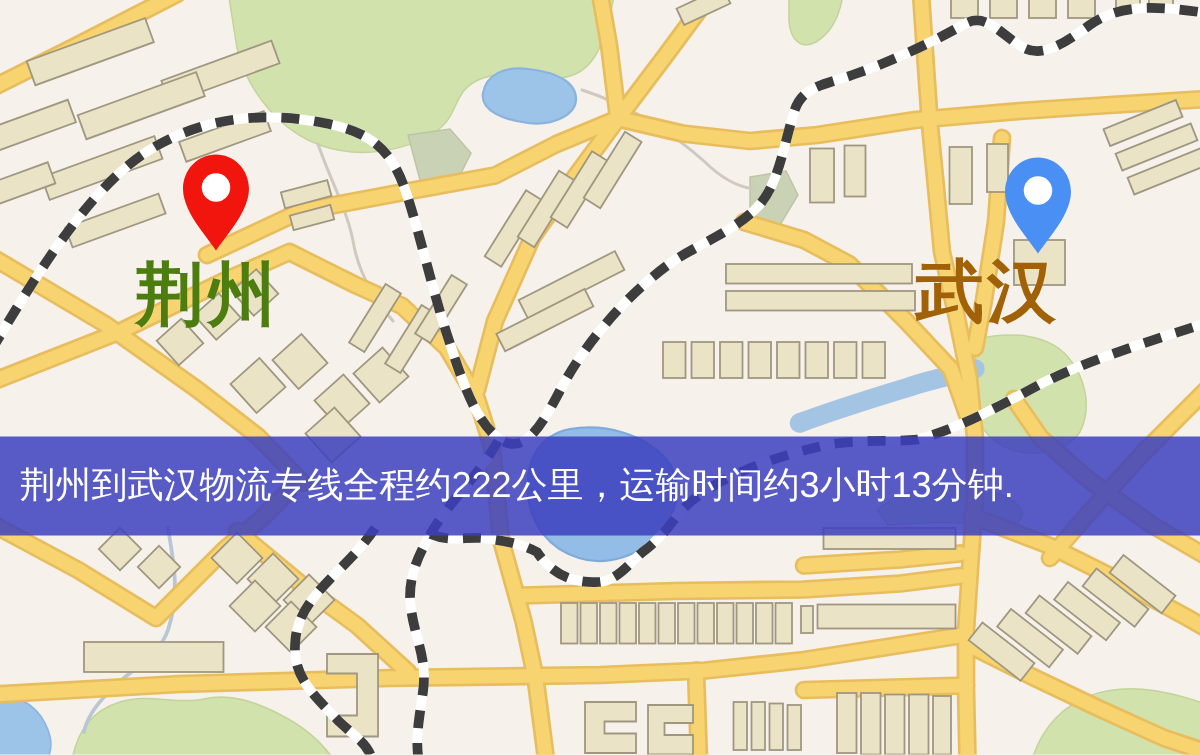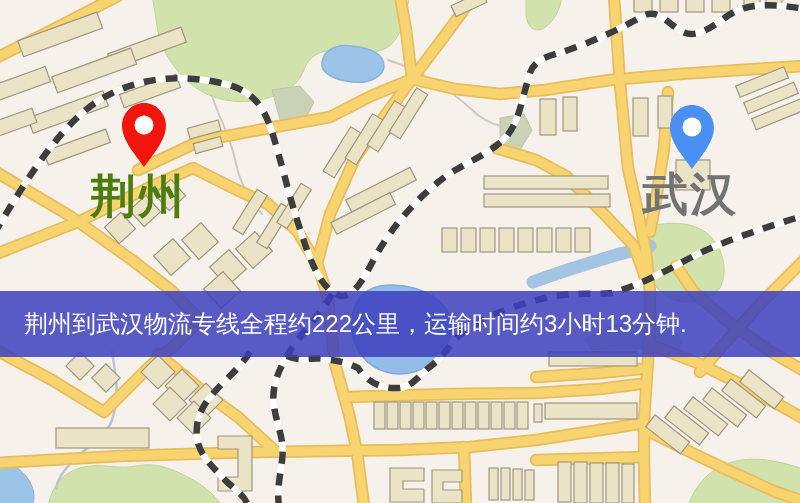--- a/index.html
+++ b/index.html
@@ -3,27 +3,27 @@
 <meta charset="utf-8">
 <style>
   html,body{margin:0;padding:0;}
   .stage{position:relative;width:800px;height:503px;overflow:hidden;
          font-family:"Liberation Sans","DejaVu Sans",sans-serif;background:#f7f1ec;}
   .map-svg{position:absolute;left:0;top:0;}
   .city-label{position:absolute;font-family:"Liberation Serif","DejaVu Serif",serif;
               font-size:46px;font-weight:700;line-height:1;letter-spacing:2px;
               text-shadow:0 0 1px rgba(255,255,255,.4);}
   .label-jingzhou{left:90px;top:174px;color:#4d7c0f;}
-  .label-wuhan{left:642px;top:172px;color:#737373;}
+  .label-wuhan{left:610px;top:172px;color:#a16207;}
   .pin{position:absolute;width:46px;height:66px;}
   .pin-jingzhou{left:121px;top:102px;}
   .pin-wuhan{left:669px;top:104px;}
   .banner{position:absolute;left:0;top:291px;width:800px;height:66px;
           background:rgba(60,64,190,0.85);}
-  .banner-text{display:block;padding-left:24px;line-height:66px;color:#ffffff;
+  .banner-text{display:block;padding-left:13px;line-height:66px;color:#ffffff;
                font-size:24px;white-space:nowrap;}
 </style>
 </head>
 <body>
 
 <div class="stage">
 
   <svg class="map-svg" width="800" height="503" viewBox="0 0 800 503">
     <defs>
 

